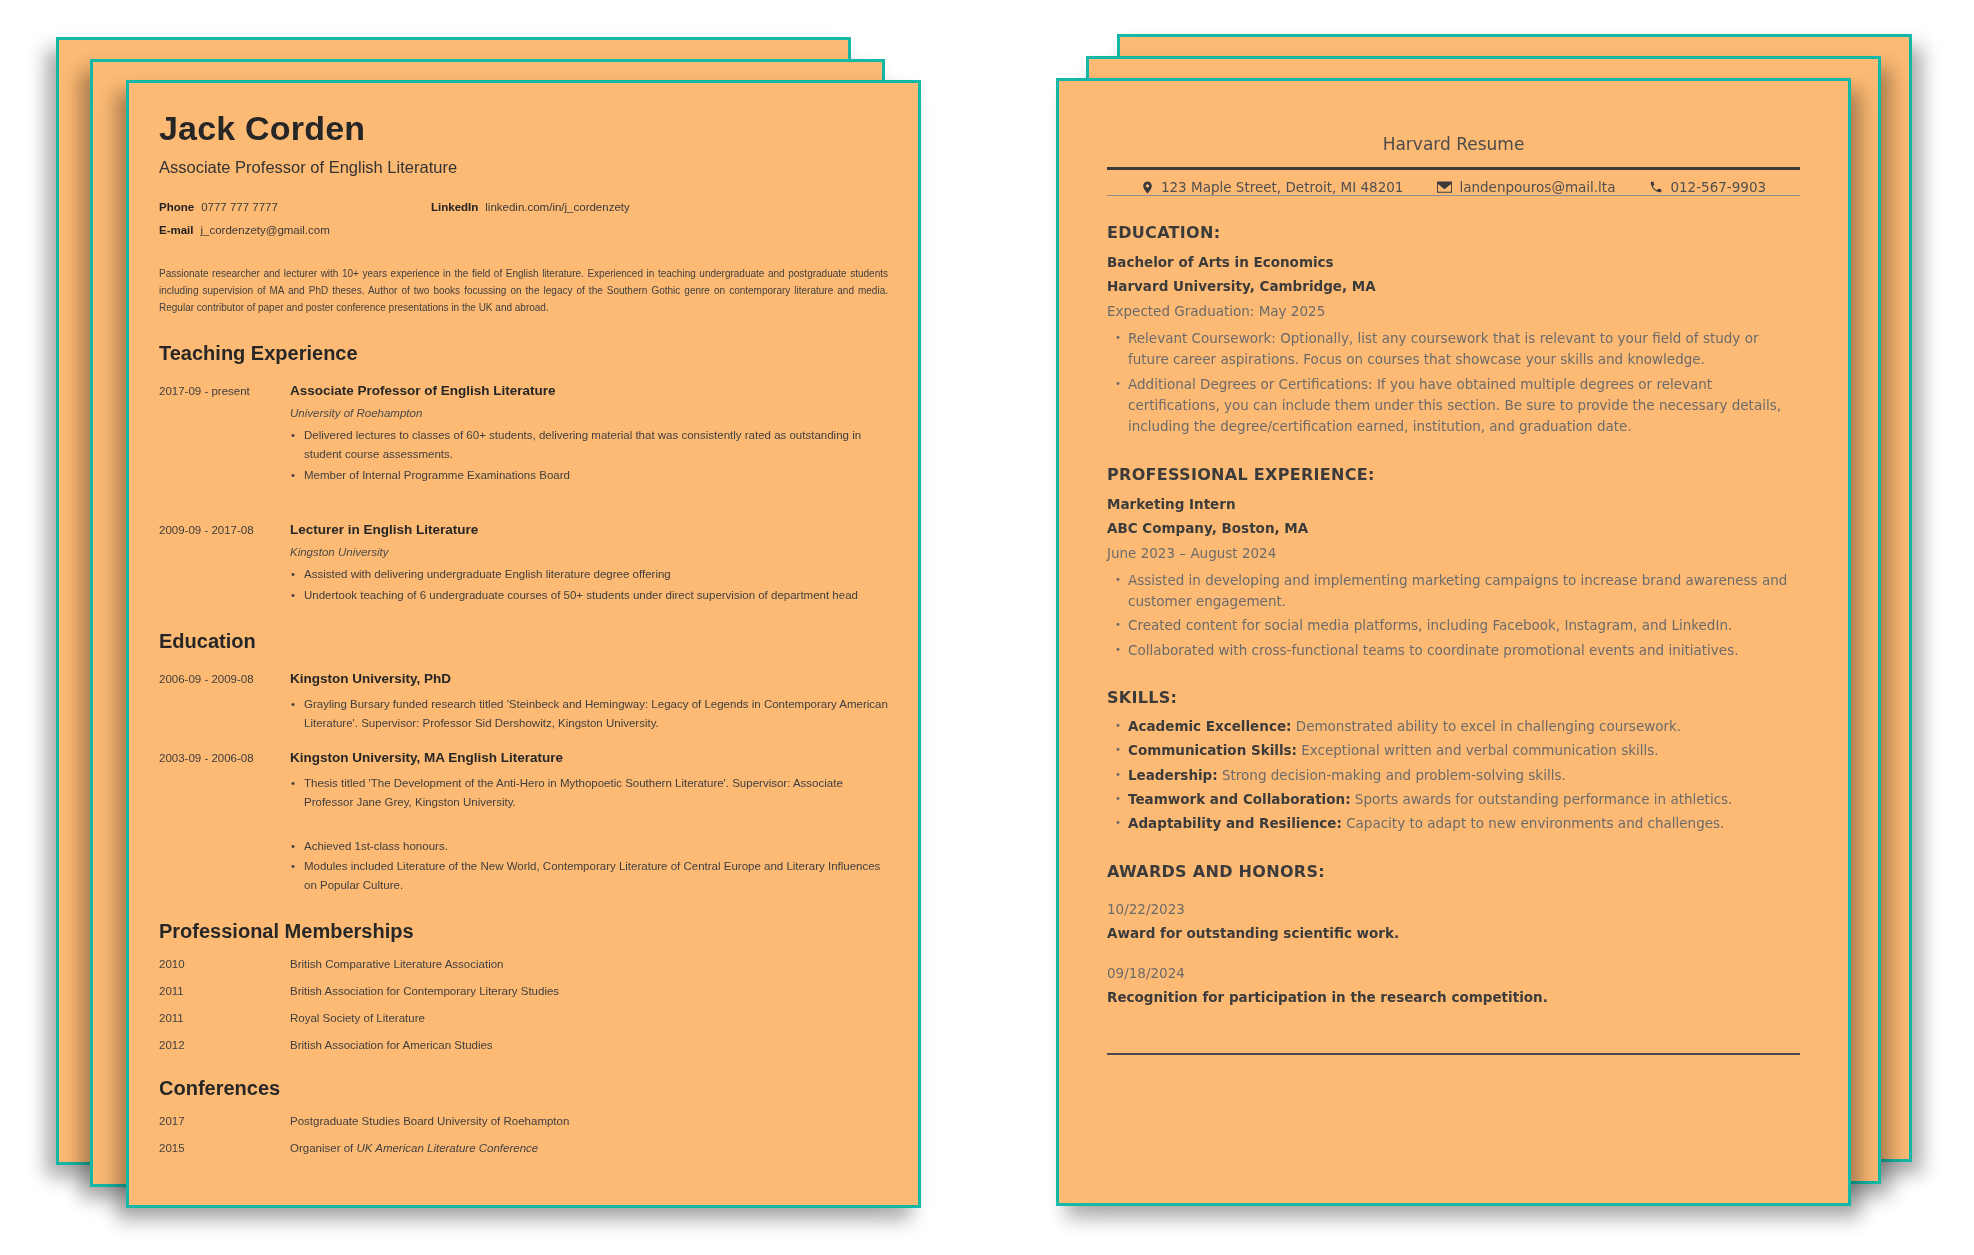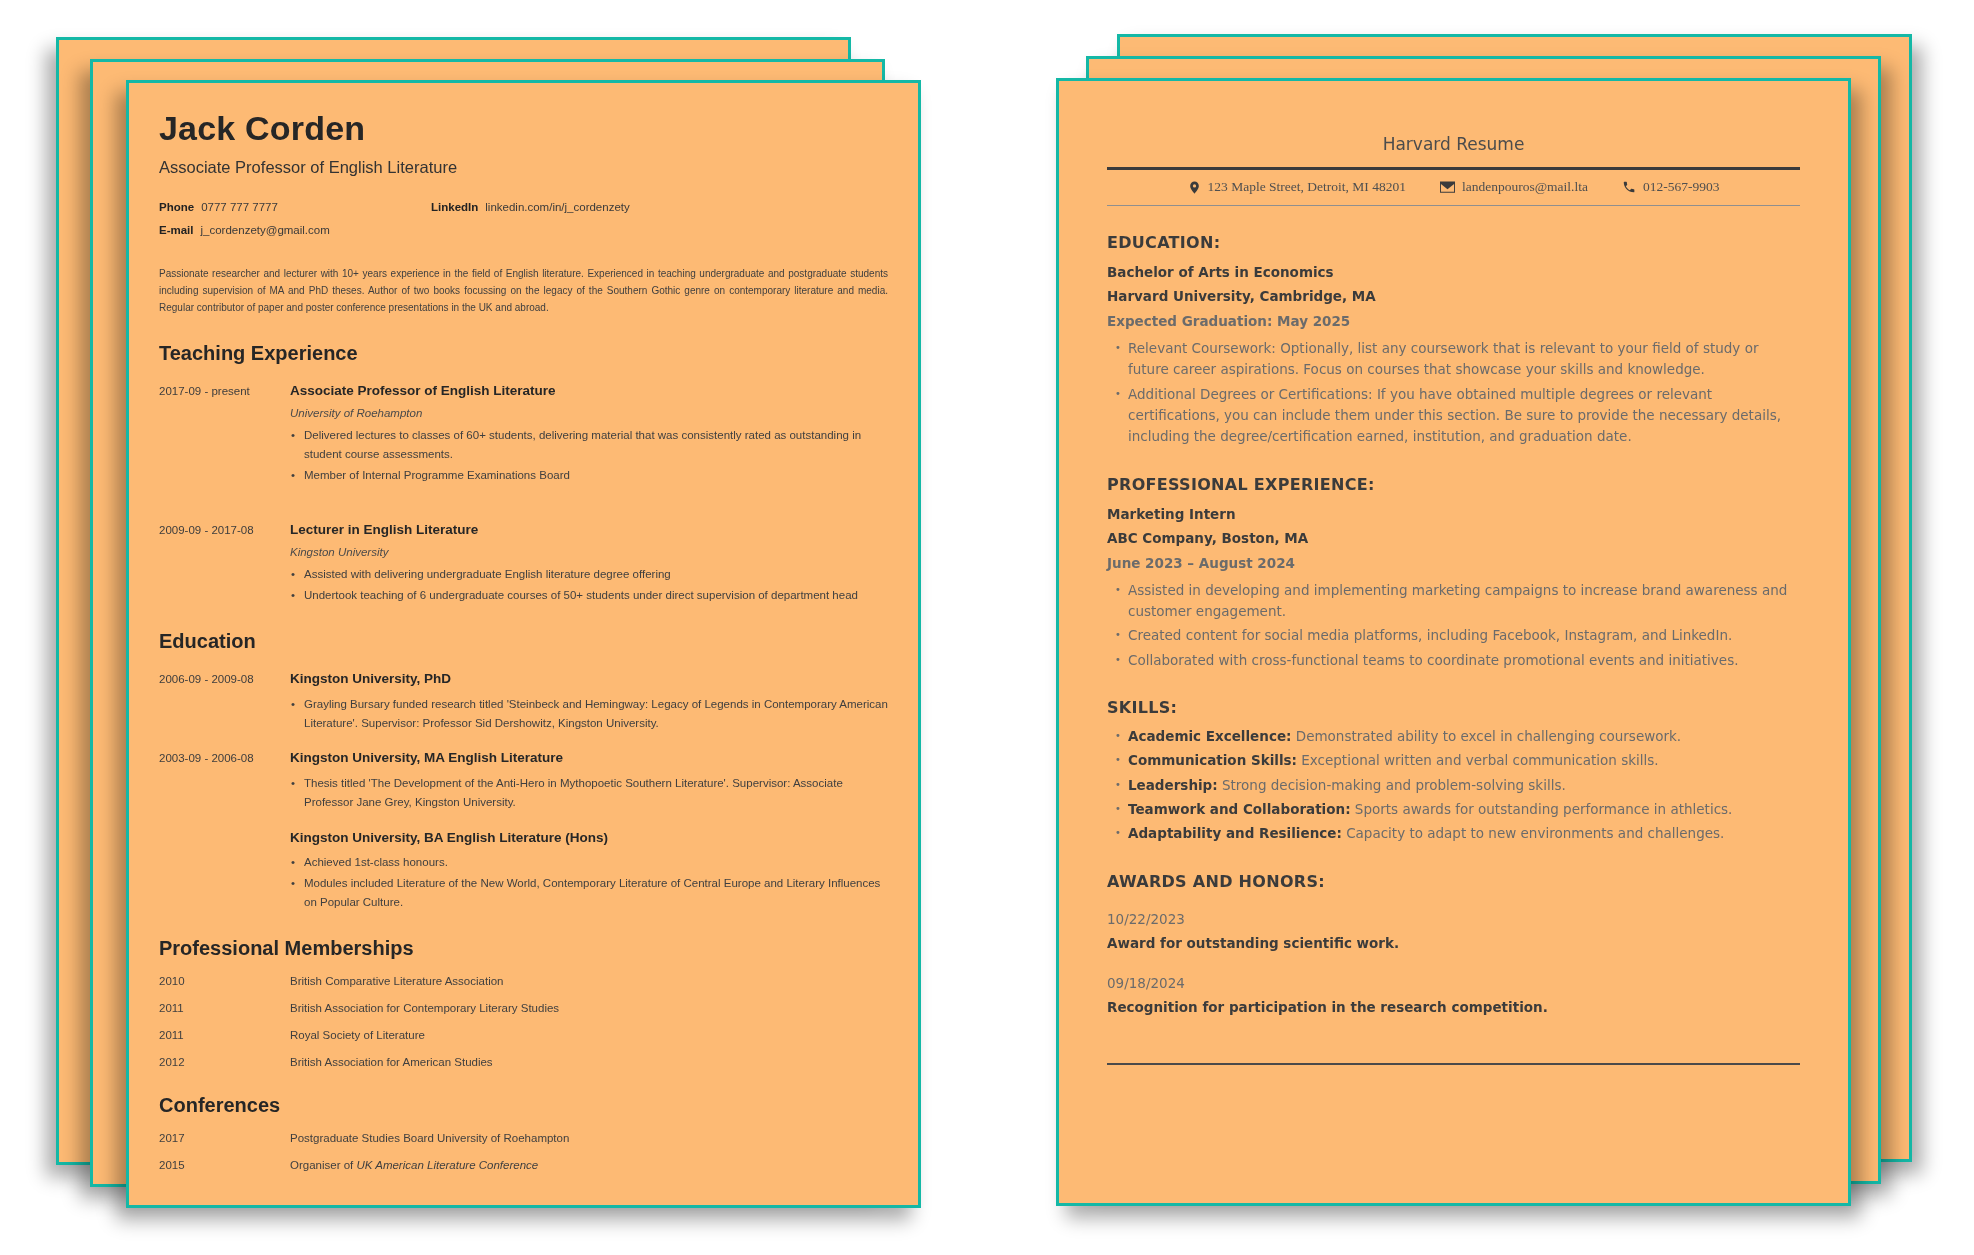--- a/index.html
+++ b/index.html
@@ -40,27 +40,27 @@
   .lc .mrow{display:grid;grid-template-columns:131px 1fr;font-size:11.5px;margin-top:15px;color:#3f3f3f;}
   .lc .mrow .ital{font-style:italic;}
 
   
   .rc{position:relative;height:100%;box-sizing:border-box;padding:46px 48px 0;
       font-family:"DejaVu Sans",sans-serif;color:#5f5f5f;overflow:hidden;}
   .rc .name{font-size:40px;font-weight:bold;text-align:center;color:#3b3b3b;letter-spacing:.5px;line-height:1.1;}
   .rc .subtitle{font-size:17px;text-align:center;color:#4c4c4c;margin-top:7px;}
   .rc .rule-heavy{border-top:3px solid #3b3b3b;margin-top:13px;}
   .rc .contact-row{display:flex;justify-content:center;align-items:center;gap:34px;
-      padding:9px 0 10px;font-size:13.5px;color:#4f4f4f;border-bottom:1px solid #8f8f8f;font-family:Liberation Serif, serif;}
+      padding:9px 0 0;font-size:13.5px;color:#4f4f4f;border-bottom:1px solid #8f8f8f;}
   .rc .ci{display:flex;align-items:center;gap:7px;}
   .rc .ci svg{display:block;}
   .rc .sec-h{font-size:16px;font-weight:bold;color:#3b3b3b;margin-top:27px;letter-spacing:.3px;}
   .rc .bold-line{font-size:13.5px;font-weight:bold;color:#3b3b3b;margin-top:12px;}
   .rc .bold-line + .bold-line{margin-top:8px;}
-  .rc .plain-line{font-size:13.5px;color:#6b6b6b;margin-top:9px;font-weight:bold;}
+  .rc .plain-line{font-size:13.5px;color:#6b6b6b;margin-top:9px;}
   .rc ul.rbullets{list-style:none;margin:9px 0 0;padding:0;font-size:13.5px;line-height:1.58;color:#6b6b6b;}
   .rc ul.rbullets li{position:relative;padding-left:21px;margin-top:3px;}
   .rc ul.rbullets li::before{content:"\2022";position:absolute;left:8px;top:2px;font-size:10px;color:#6b6b6b;}
   .rc ul.rbullets li b{color:#3b3b3b;}
   .rc .award-date{font-size:13.5px;color:#6b6b6b;margin-top:20px;}
   .rc .award-title{font-size:13.5px;font-weight:bold;color:#3b3b3b;margin-top:8px;}
   .rc .award-item + .award-item{margin-top:24px;}
   .rc .rule-bottom{border-top:2px solid #4a4a4a;margin-top:48px;}
 </style>
 </head>
@@ -135,21 +135,20 @@
             <div class="e-title">Kingston University, MA English Literature</div>
             <ul class="bullets">
               <li>Thesis titled 'The Development of the Anti-Hero in Mythopoetic Southern Literature'. Supervisor: Associate Professor Jane Grey, Kingston University.</li>
             </ul>
           </div>
         </div>
 
         <div class="entry">
           <div class="date"></div>
           <div>
-            <div class="e-title">Kingston University, BA English Literature (Hons)</div>
             <ul class="bullets">
               <li>Achieved 1st-class honours.</li>
               <li>Modules included Literature of the New World, Contemporary Literature of Central Europe and Literary Influences on Popular Culture.</li>
             </ul>
           </div>
         </div>
 
         <div class="sec-h">Professional Memberships</div>
         <div class="mrow">
           <div>2010</div>

